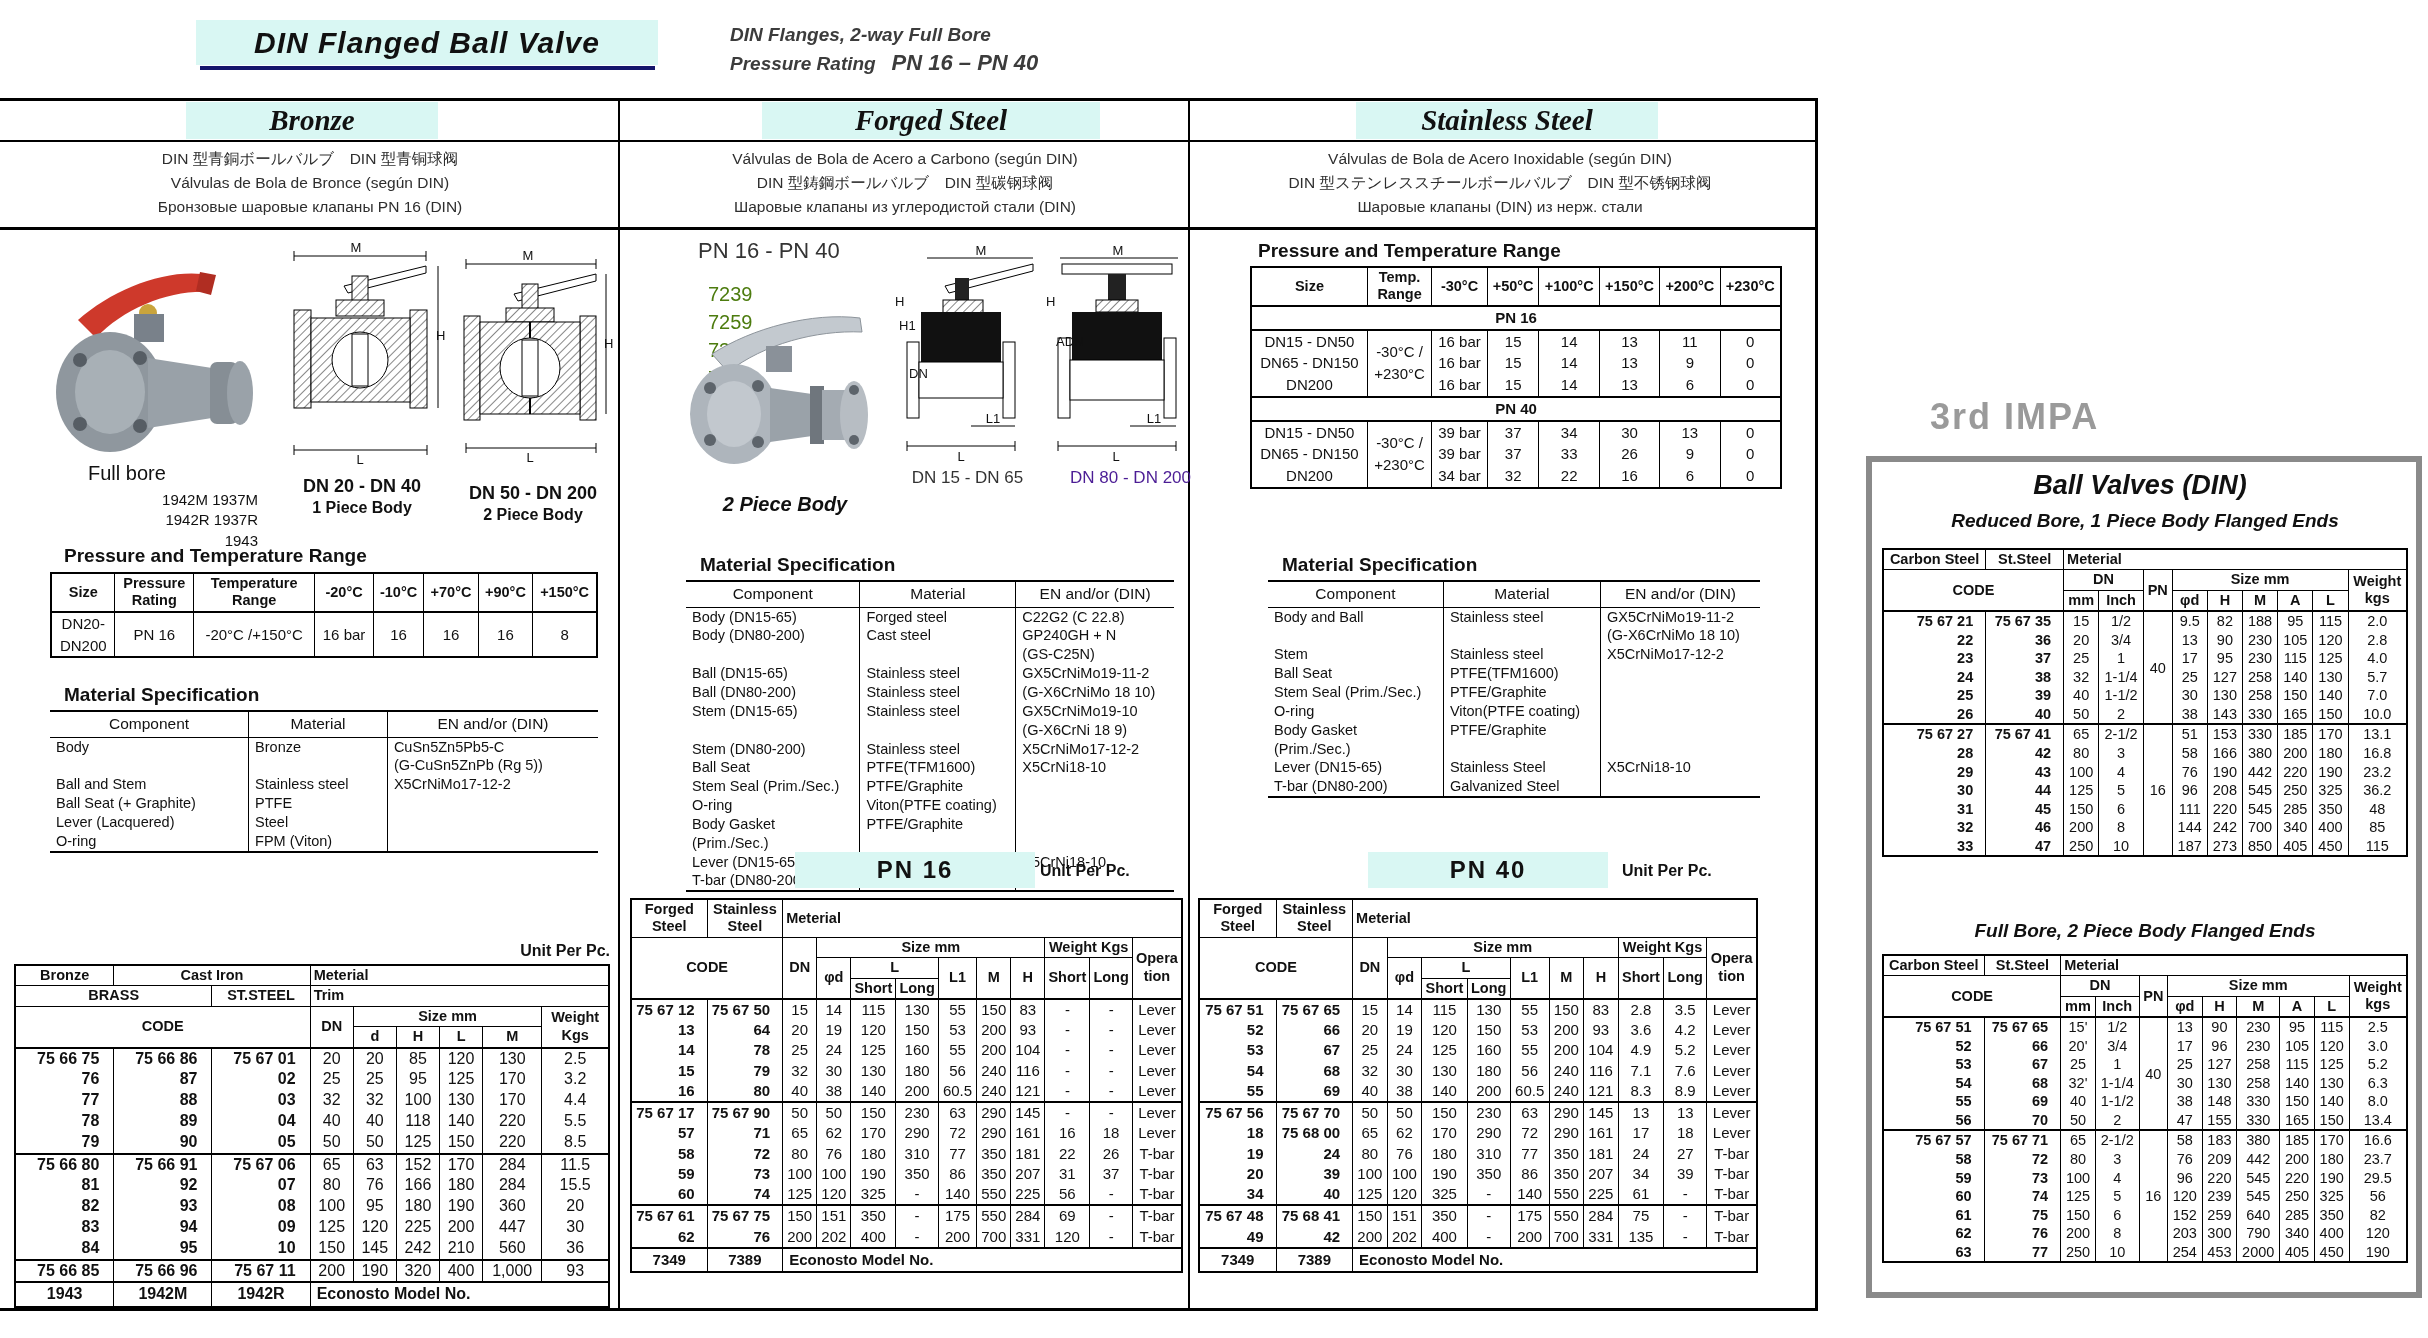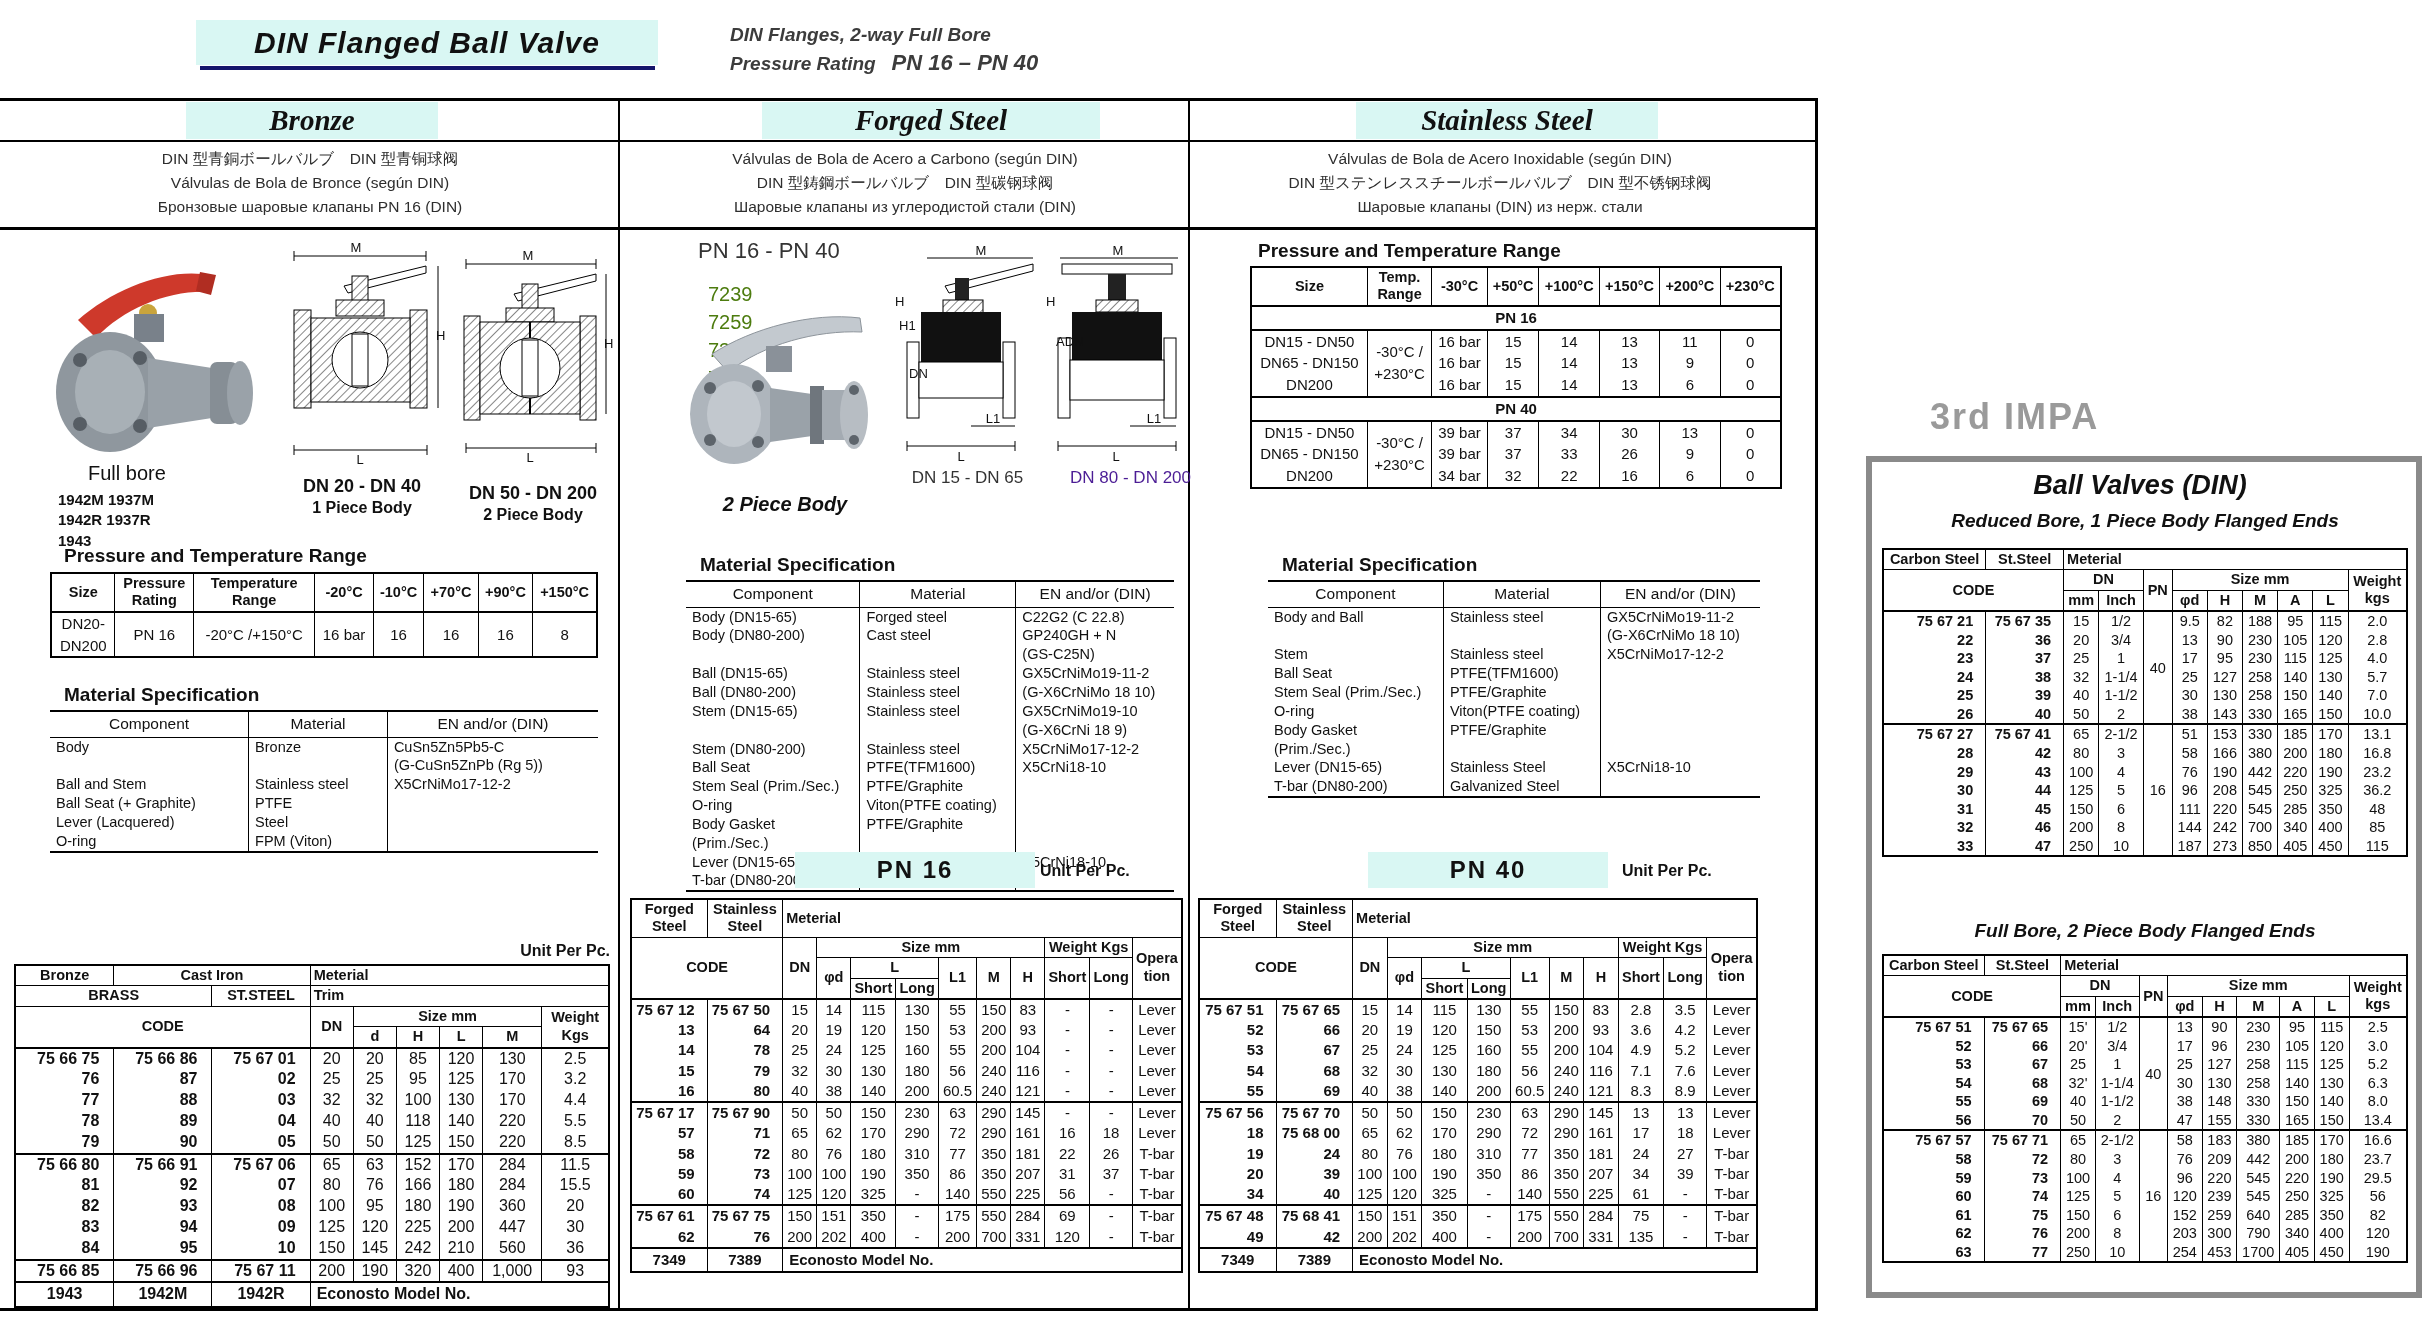--- a/index.html
+++ b/index.html
@@ -13,21 +13,21 @@
   .title{font:italic bold 30px "Liberation Sans",sans-serif;letter-spacing:1px}
   .subtitle{font:italic bold 19px "Liberation Sans",sans-serif;color:#3c3c3c;line-height:1.35}
   .subtitle .pv{font-size:22px}
   .sec{font:italic bold 29px "Liberation Serif",serif}
   .desc{font:15.5px/1.55 "Liberation Sans",sans-serif;color:#2e2e2e;text-align:center}
   .h2{position:absolute;font-weight:bold;font-size:19px}
   .unit{position:absolute;font-weight:bold;font-size:16px}
   .pnlabel{font:bold 24px "Liberation Sans",sans-serif;letter-spacing:2px}
   .dnlabel{position:absolute;text-align:center;font-weight:bold;font-size:18px;line-height:1.3}
   .dnsub{font-weight:bold;font-size:16px}
-  .modeltxt{position:absolute;font-size:15px;line-height:1.35;text-align:left;font-weight:bold}
+  .modeltxt{position:absolute;font-size:15px;line-height:1.35;text-align:right;font-weight:normal}
   .impa-tag{position:absolute;font:bold 36px "Liberation Sans",sans-serif;color:#9a9a9a;letter-spacing:2px}
   .impa-box{position:absolute;border:6px solid #8a8a8a;background:#fff}
   .impa-title{position:absolute;text-align:center;font:italic bold 27px "Liberation Sans",sans-serif}
   .impa-sub{position:absolute;text-align:center;font:italic bold 19px "Liberation Sans",sans-serif}
   
   .t-host{position:absolute}
   .t-host table{border-collapse:collapse;width:100%;border:2px solid #000;background:#fff}
   .t-host th{border:1px solid #000;font-weight:bold;font-size:14.5px;padding:1px 3px;text-align:center;
              white-space:pre-line;line-height:1.2;color:#111}
   .t-host td{border-left:1px solid #000;border-right:1px solid #000;font-size:15px;padding:0 4px;
@@ -1534,21 +1534,21 @@
             <td>400</td>
             <td>120</td>
           </tr>
           <tr>
             <td>63</td>
             <td>77</td>
             <td>250</td>
             <td>10</td>
             <td>254</td>
             <td>453</td>
-            <td>1700</td>
+            <td>2000</td>
             <td>405</td>
             <td>450</td>
             <td>190</td>
           </tr>
         </tbody>
       </table>
     </div>
 
 </div>
 

